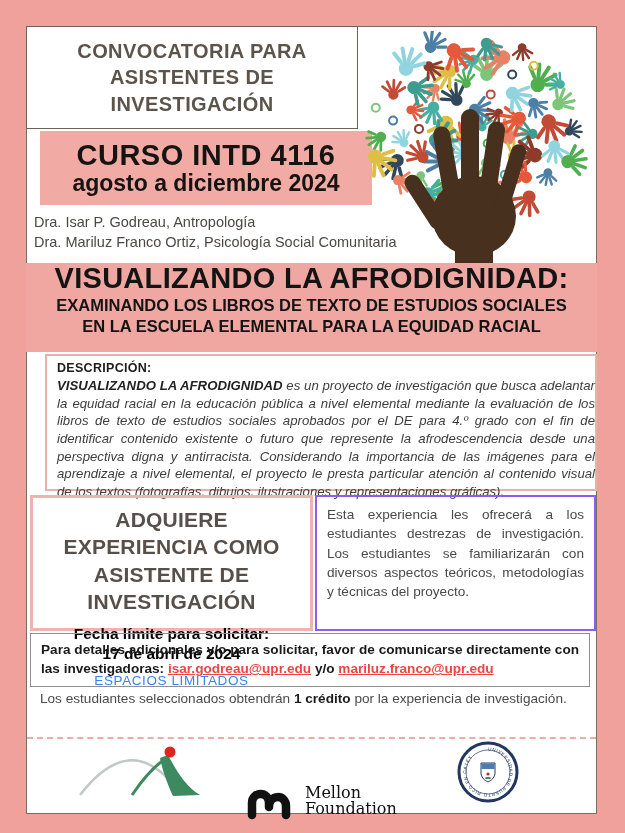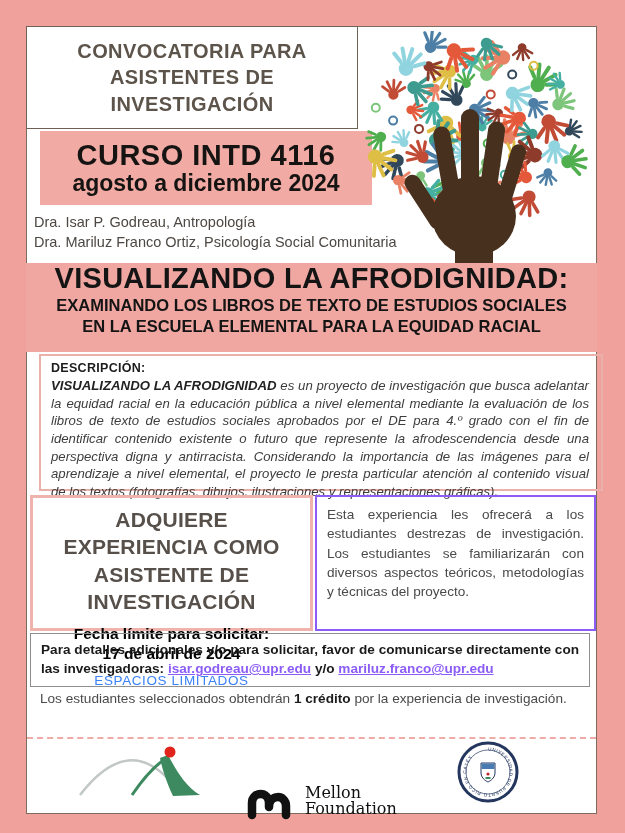--- a/index.html
+++ b/index.html
@@ -22,40 +22,40 @@
   .doctors{position:absolute;left:7px;top:185px;width:430px;color:#4d4843;
            font-size:14.5px;line-height:1.38;}
 
   .tree{position:absolute;right:1px;top:4px;width:240px;height:250px;}
 
   .pink-band{position:absolute;left:-1px;top:236px;width:571px;height:89px;background:#f0a7a1;
              display:flex;flex-direction:column;align-items:center;color:#141414;}
   .pink-band .main{font-weight:800;font-size:29px;letter-spacing:.3px;line-height:1.1;}
   .pink-band .sub{font-weight:bold;font-size:16.5px;line-height:1.25;text-align:center;}
 
-  .desc-box{position:absolute;left:12px;top:327px;width:538px;height:122px;
-            border:2px solid #eab1ab;padding:5px 12px 6px 10px;}
+  .desc-box{position:absolute;left:18px;top:327px;width:538px;height:122px;
+            border:2px solid #eab1ab;padding:5px 0 6px 10px;}
   .desc-label{font-weight:bold;font-size:12.5px;color:#1c1c1c;letter-spacing:.3px;}
   .desc-body{font-size:13.2px;font-style:italic;color:#3d3d3d;text-align:justify;line-height:1.34;margin-top:2px;}
   .desc-body b{color:#222;}
 
   .left-box{position:absolute;left:3px;top:468px;width:259px;height:114px;
             border:3px solid #eeb3ac;padding:8px 9px;text-align:center;}
   .left-box .head{font-weight:bold;font-size:21px;color:#57504a;line-height:1.3;letter-spacing:.2px;}
   .left-box .deadline{margin-top:9px;font-weight:bold;font-size:15.5px;color:#000000;line-height:1.25;}
   .left-box .limited{margin-top:10px;font-size:13.5px;color:#3b82f6;letter-spacing:.6px;}
 
   .right-box{position:absolute;left:288px;top:468px;width:257px;height:116px;
              border:2px solid #8b5cf6;padding:8px 10px;}
   .right-box .txt{font-size:13.6px;color:#4a4a4a;text-align:justify;line-height:1.42;}
 
   .contact-box{position:absolute;left:3px;top:606px;width:538px;height:40px;
                border:1px solid #8f8f8f;padding:6px 10px;}
   .contact-box .txt{font-weight:bold;font-size:13.6px;color:#1a1a1a;text-align:justify;line-height:1.42;}
-  .contact-box a{color:#8b5cf6;font-weight:bold;}
+  .contact-box a{color:#ef4444;font-weight:bold;}
 
   .credit{position:absolute;left:3px;top:662px;width:538px;padding:0 10px;}
   .credit .txt{font-size:13.6px;color:#4a4a4a;text-align:justify;line-height:1.42;}
   .credit b{color:#1c1c1c;}
 
   .dashes{position:absolute;left:0;top:710px;width:569px;border-top:2px dashed #efaca6;}
 
   .logo-iii{position:absolute;left:45px;top:716px;width:185px;height:56px;}
   .logo-mellon{position:absolute;left:218px;top:724px;width:170px;height:44px;display:flex;align-items:center;margin-top:28px;}
   .mellon-text{font-family:"DejaVu Serif",serif;font-size:16px;line-height:1.0;color:#101010;margin-left:8px;}

